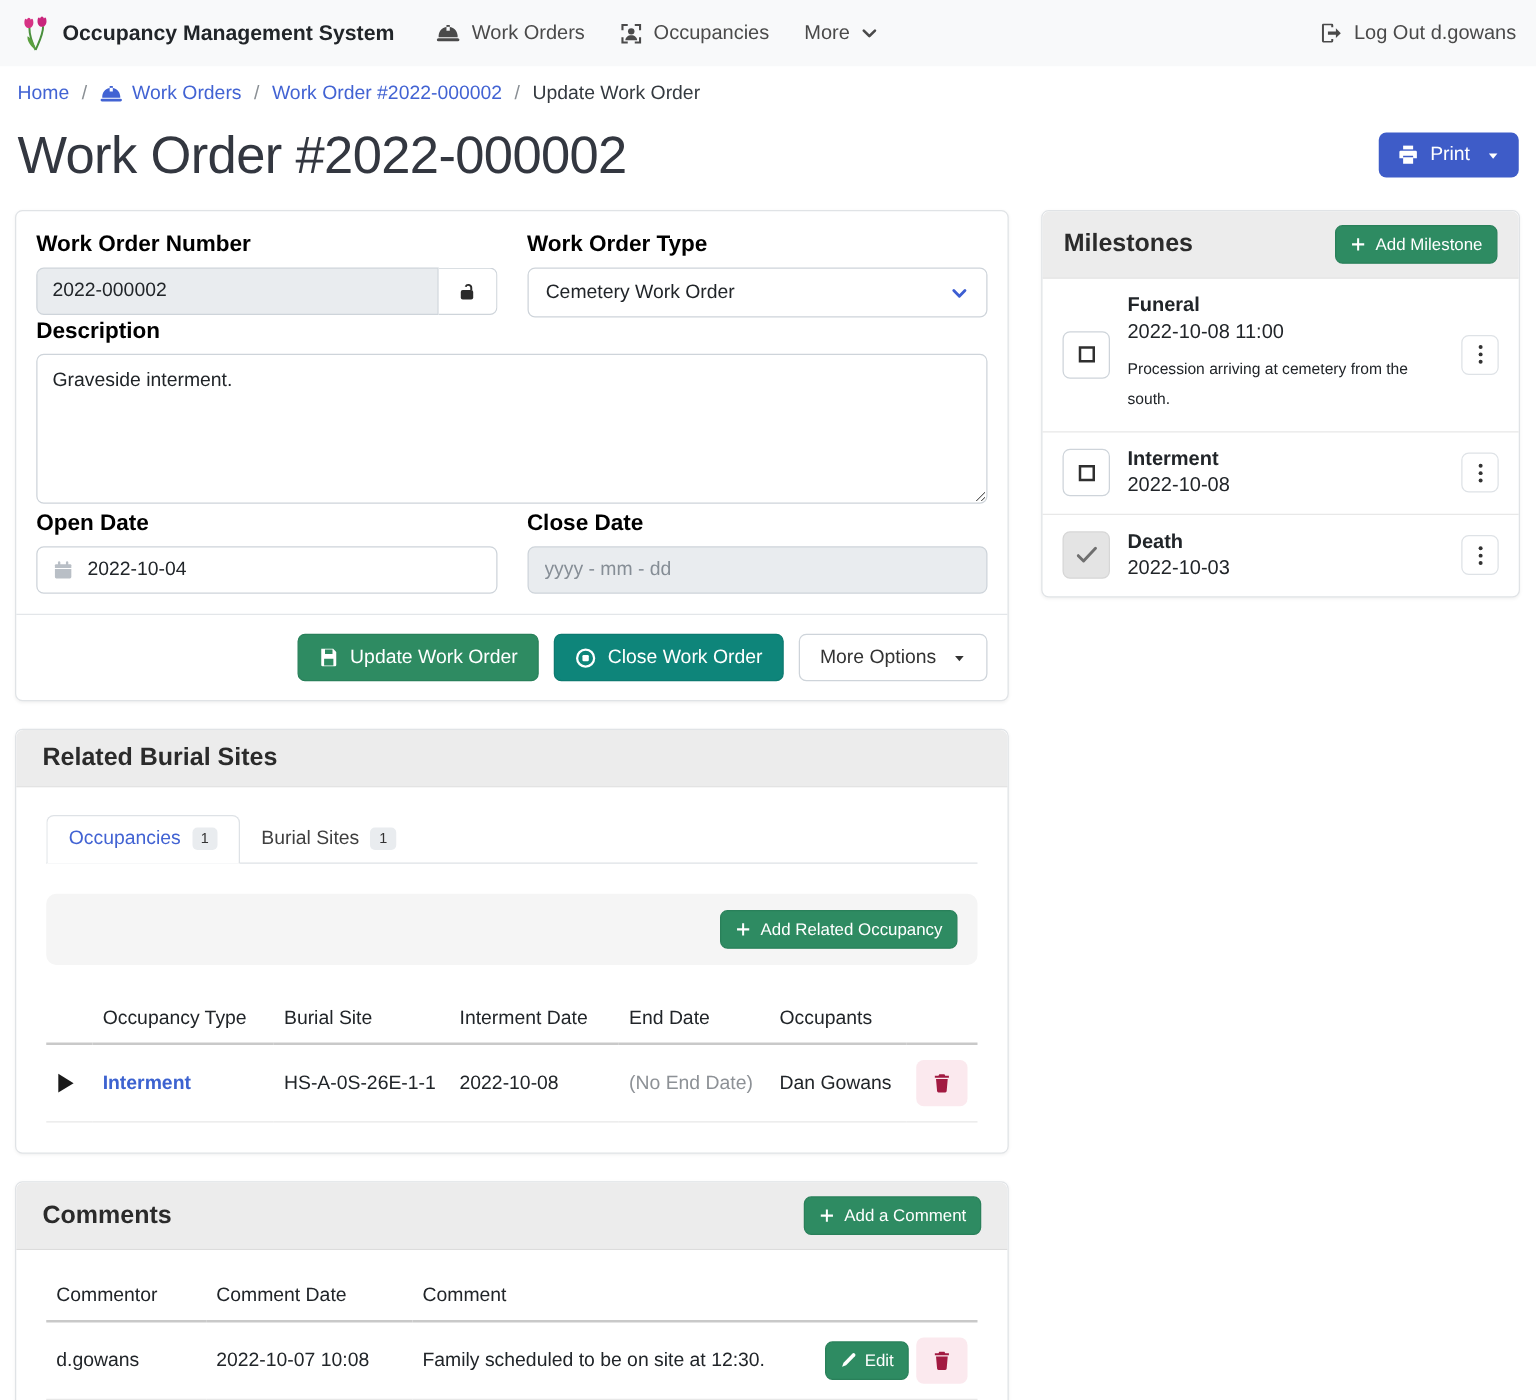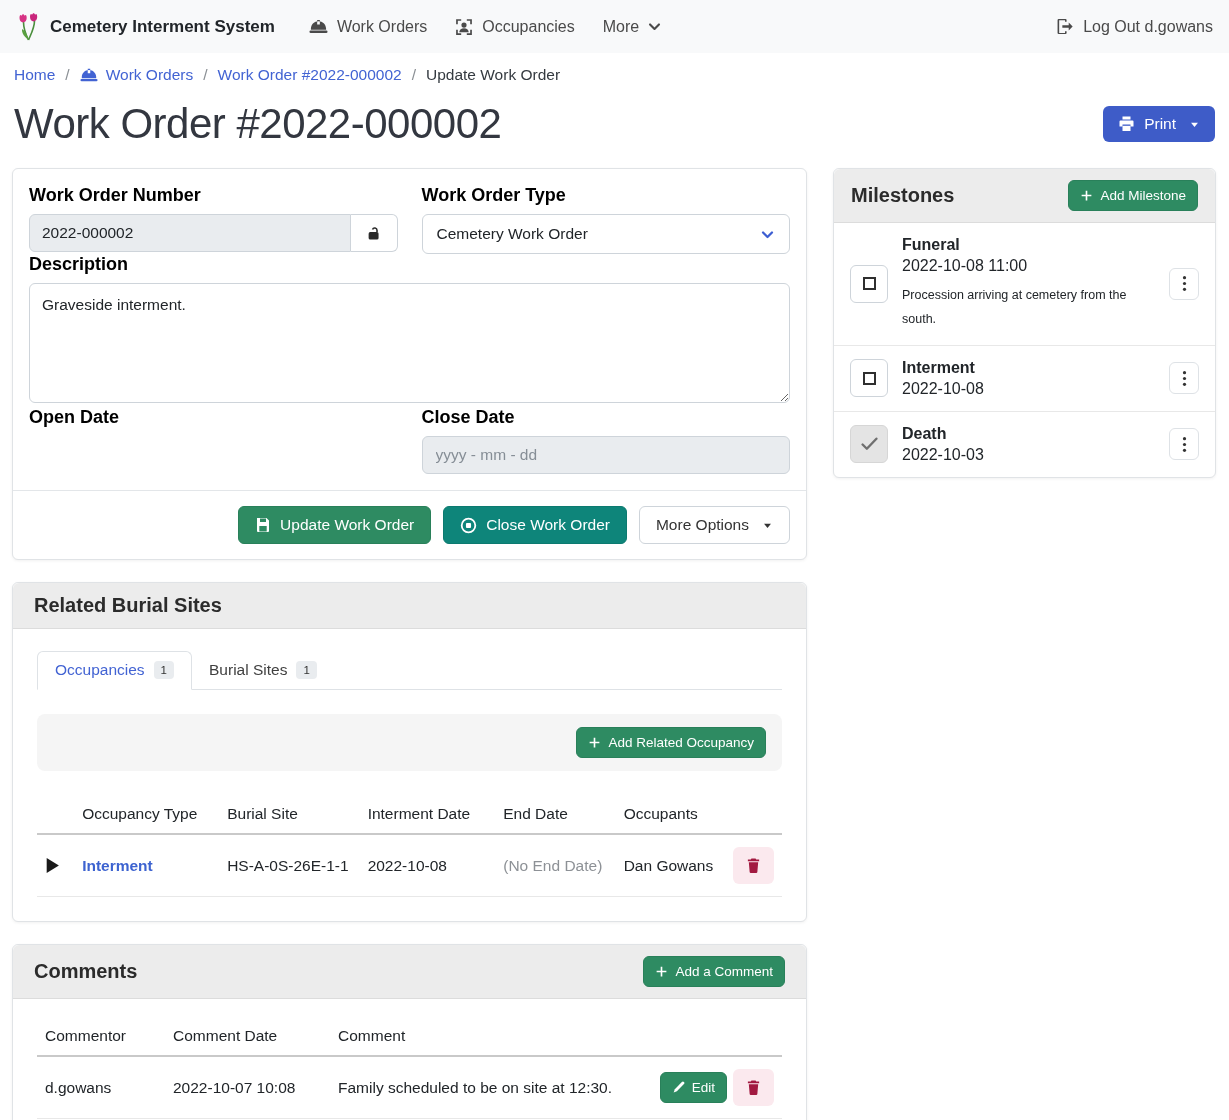--- a/index.html
+++ b/index.html
@@ -110,21 +110,21 @@
       <svg width="25" height="30" viewBox="0 0 24 30">
         <g stroke="#4a8f3c" stroke-width="1.6" fill="none">
           <path d="M7 10 C7 18 10 24 12 28"></path>
             <path d="M18 9 C18 16 14 23 12 28"></path>
         </g>
         <path d="M12 28 C8 25 5 21 5.5 17 C9 19 11 23 12 28" fill="#5aa03f"></path>
         <path d="M3 6 c0-2.6 1-4 2-2.2 c0.8-2.2 2.4-2.2 3.2 0 c1-1.8 2-0.4 2 2.2 c0 2.8-1.6 4.4-3.6 4.4 C4.6 10.4 3 8.8 3 6z" fill="#d63384"></path>
         <path d="M13.5 5 c0-2.6 1-4 2-2.2 c0.8-2.2 2.4-2.2 3.2 0 c1-1.8 2-0.4 2 2.2 c0 2.8-1.6 4.4-3.6 4.4 C15.1 9.4 13.5 7.8 13.5 5z" fill="#c9267c"></path>
       </svg>
     </span>
-    <span>Cemetery Interment System</span>
+    <span>Occupancy Management System</span>
   </div>
   <div class="nav-links">
     <div class="nav-link">
       <span class="icon">
         <svg width="19" height="16" viewBox="0 0 20 16" fill="#4a4a4a" fill-rule="evenodd">
           <path d="M10 2 C5.5 2 2.4 5.2 2 9.5 L2 11 h16 v-1.5 C17.6 5.2 14.5 2 10 2 z M8.6 0.6 h2.8 v4.8 h-2.8 z"></path>
           <rect x="0.5" y="11.8" width="19" height="2.6" rx="1.3"></rect>
         </svg>
       </span>
       <span>Work Orders</span>
@@ -231,20 +231,31 @@
         </div>
 
         <div class="mt16">
           <label class="field-label">Description</label>
           <textarea class="desc" style="">Graveside interment.</textarea>
         </div>
 
         <div class="form-row mt16">
           <div class="form-col">
             <label class="field-label">Open Date</label>
+            <div class="date-wrap">
+              <span class="icon">
+                <svg width="15" height="16" viewBox="0 0 16 16" fill="#b9bfc6">
+                  <rect x="3.6" y="0.5" width="2" height="3.5" rx="1"></rect>
+                  <rect x="10.4" y="0.5" width="2" height="3.5" rx="1"></rect>
+                  <path d="M2 3 h12 a1 1 0 0 1 1 1 v2.2 H1 V4 a1 1 0 0 1 1 -1 z"></path>
+                  <path d="M1 7.2 h14 V14 a1.2 1.2 0 0 1 -1.2 1.2 H2.2 A1.2 1.2 0 0 1 1 14 z"></path>
+                </svg>
+              </span>
+              <input value="2022-10-04" style="">
+            </div>
           </div>
           <div class="form-col">
             <label class="field-label">Close Date</label>
             <div class="date-wrap date-disabled">
               <input placeholder="yyyy - mm - dd" style="">
             </div>
           </div>
         </div>
       </div>
 

